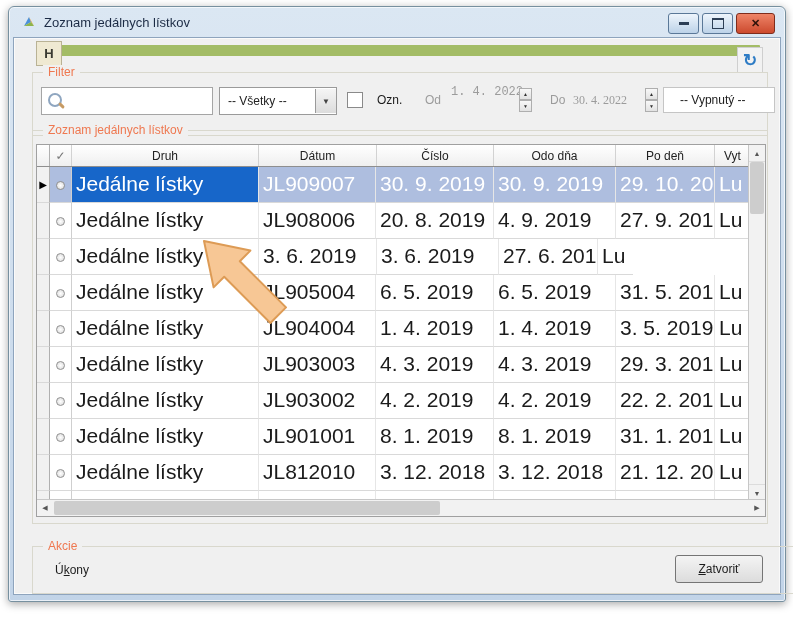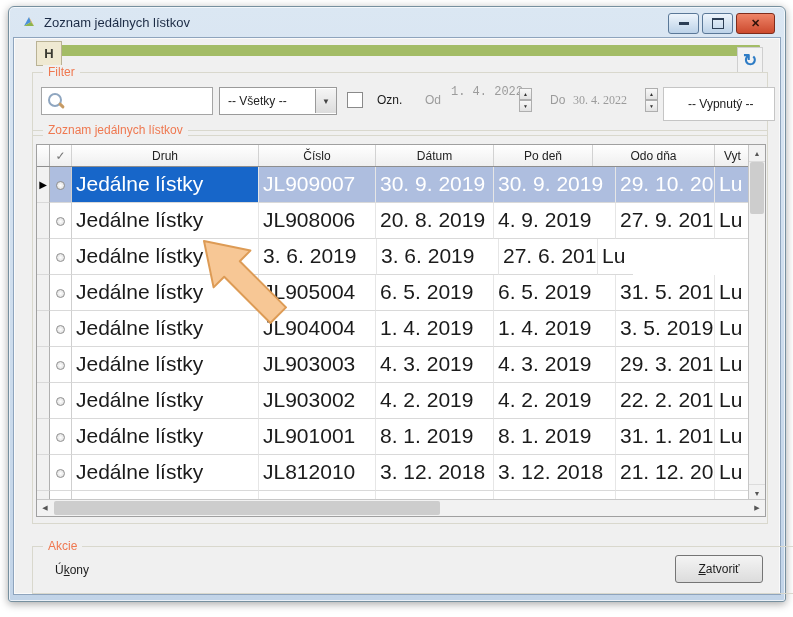--- a/index.html
+++ b/index.html
@@ -44,22 +44,22 @@
   .combo{position:absolute;left:186px;top:14px;width:116px;height:26px;background:#fff;border:1px solid #9a9a9a;display:flex;align-items:center;}
   .combo .val{flex:1;font-size:12px;color:#222;padding-left:8px;}
   .combo .drop{width:20px;height:24px;background:linear-gradient(#f5f5f5,#dcdcdc);border-left:1px solid #9a9a9a;
     display:flex;align-items:center;justify-content:center;font-size:8px;color:#444;}
   .checkbox{position:absolute;left:314px;top:19px;width:14px;height:14px;background:#fff;border:1px solid #8a8a8a;}
   .lbl{position:absolute;font-size:12px;color:#1c1c1c;margin-left:10px;}
   .lbl.dim{color:#9b9b9b;}
   .spinner{position:absolute;width:13px;height:24px;display:flex;flex-direction:column;}
   .spinner span{flex:1;background:linear-gradient(#f8f8f8,#e2e2e2);border:1px solid #aeaeae;font-size:5px;color:#333;
     display:flex;align-items:center;justify-content:center;line-height:1;}
-  .statecombo{position:absolute;left:630px;top:14px;width:112px;height:34px;background:#fff;border:1px solid #c5c5c5;
-    display:flex;align-items:center;font-size:12px;color:#1c1c1c;padding-left:24px;box-sizing:border-box;}
+  .statecombo{position:absolute;left:630px;top:14px;width:112px;height:26px;background:#fff;border:1px solid #c5c5c5;
+    display:flex;align-items:center;font-size:12px;color:#1c1c1c;padding-left:16px;box-sizing:border-box;}
 
   
   .table{position:absolute;left:3px;top:13px;width:730px;height:373px;background:#fff;border:1px solid #a0a0a0;box-sizing:border-box;}
   .thead{display:flex;height:22px;background:linear-gradient(#ffffff,#efefef);border-bottom:1px solid #8e8e8e;box-sizing:border-box;}
   .th{font-size:12px;color:#222;display:flex;align-items:center;justify-content:center;box-sizing:border-box;
     border-right:1px solid #d2d2d2;overflow:hidden;white-space:nowrap;}
   .rows{position:relative;height:334px;overflow:hidden;}
   .row{display:flex;height:36px;background:#fff;}
   .cell{box-sizing:border-box;height:36px;line-height:34px;font-size:21px;color:#1b1b1b;
     border-right:1px solid #e6e6e6;border-bottom:1px solid #d9d9d9;overflow:hidden;white-space:nowrap;padding-left:4px;}
@@ -173,24 +173,24 @@
       </div>
 
       <div class="group" style="left:18px;top:92px;width:734px;height:392px;">
         <span class="group-label">Zoznam jedálnych lístkov</span>
 
         <div class="table">
           <div class="thead">
             <div class="th h-gutter"></div>
             <div class="th h-check">✓</div>
             <div class="th h-druh">Druh</div>
+            <div class="th h-datum">Dátum</div>
             <div class="th h-cislo">Číslo</div>
-            <div class="th h-datum">Dátum</div>
+            <div class="th h-odo">Odo dňa</div>
             <div class="th h-po">Po deň</div>
-            <div class="th h-odo">Odo dňa</div>
             <div class="th h-vyt">Vyt</div>
           </div>
 
           <div class="rows">
               <div class="row selected">
     <div class="cell c-gutter">▶</div>
     <div class="cell c-check"><span class="dot"></span></div>
     <div class="cell c-druh">Jedálne lístky</div>
     <div class="cell c-cislo">JL909007</div>
     <div class="cell c-datum">30. 9. 2019</div>

